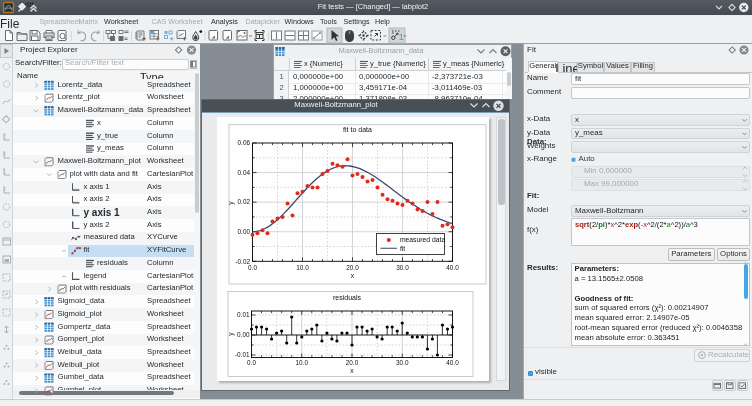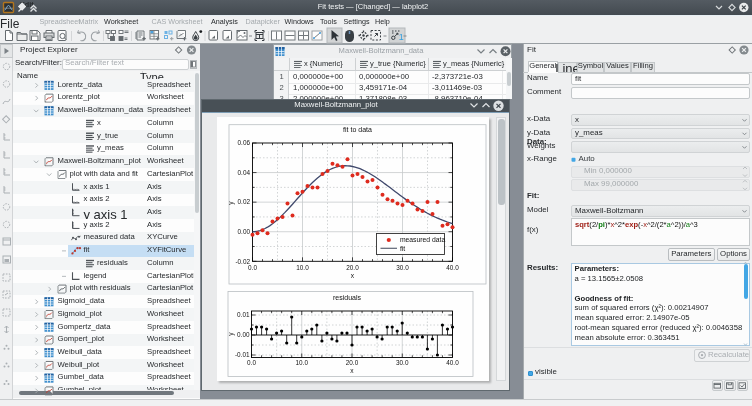--- a/index.html
+++ b/index.html
@@ -67,21 +67,21 @@
 <div class="abs" style="left:13px;top:168.15px;width:181px;height:12.73px;background:#fdfdfd;"></div>
 <div class="txt" style="left:69.5px;top:169.7px;font-size:7.7px;color:#26292c;font-weight:normal;">plot with data and fit</div>
 <div class="txt" style="left:147px;top:169.7px;font-size:7.7px;color:#26292c;font-weight:normal;">CartesianPlot</div>
 <div class="abs" style="left:13px;top:180.88px;width:181px;height:12.73px;background:#f3f5f6;"></div>
 <div class="txt" style="left:83.5px;top:182.5px;font-size:7.7px;color:#26292c;font-weight:normal;">x axis 1</div>
 <div class="txt" style="left:147px;top:182.5px;font-size:7.7px;color:#26292c;font-weight:normal;">Axis</div>
 <div class="abs" style="left:13px;top:193.61px;width:181px;height:12.73px;background:#fdfdfd;"></div>
 <div class="txt" style="left:83.5px;top:195.2px;font-size:7.7px;color:#26292c;font-weight:normal;">x axis 2</div>
 <div class="txt" style="left:147px;top:195.2px;font-size:7.7px;color:#26292c;font-weight:normal;">Axis</div>
 <div class="abs" style="left:13px;top:206.34000000000003px;width:181px;height:12.73px;background:#f3f5f6;"></div>
-<div class="txt" style="left:83.5px;top:207.9px;font-size:13px;color:#26292c;font-weight:normal;">y axis 1</div>
+<div class="txt" style="left:83.5px;top:207.9px;font-size:10px;color:#26292c;font-weight:bold;">y axis 1</div>
 <div class="txt" style="left:147px;top:207.9px;font-size:7.7px;color:#26292c;font-weight:normal;">Axis</div>
 <div class="abs" style="left:13px;top:219.07px;width:181px;height:12.73px;background:#fdfdfd;"></div>
 <div class="txt" style="left:83.5px;top:220.7px;font-size:7.7px;color:#26292c;font-weight:normal;">y axis 2</div>
 <div class="txt" style="left:147px;top:220.7px;font-size:7.7px;color:#26292c;font-weight:normal;">Axis</div>
 <div class="abs" style="left:13px;top:231.8px;width:181px;height:12.73px;background:#f3f5f6;"></div>
 <div class="txt" style="left:83.5px;top:233.4px;font-size:7.7px;color:#26292c;font-weight:normal;">measured data</div>
 <div class="txt" style="left:147px;top:233.4px;font-size:7.7px;color:#26292c;font-weight:normal;">XYCurve</div>
 <div class="abs" style="left:13px;top:244.53000000000003px;width:181px;height:12.73px;background:#fdfdfd;"></div>
 <div class="abs" style="left:68px;top:244.83000000000004px;width:126px;height:12.13px;background:#c5def4;"></div>
 <div class="txt" style="left:83.5px;top:246.1px;font-size:7.7px;color:#26292c;font-weight:normal;">fit</div>

